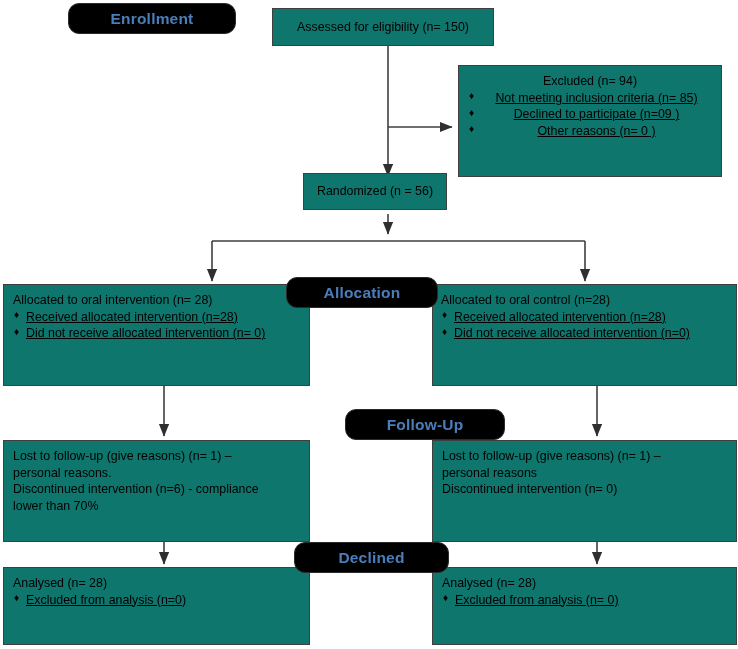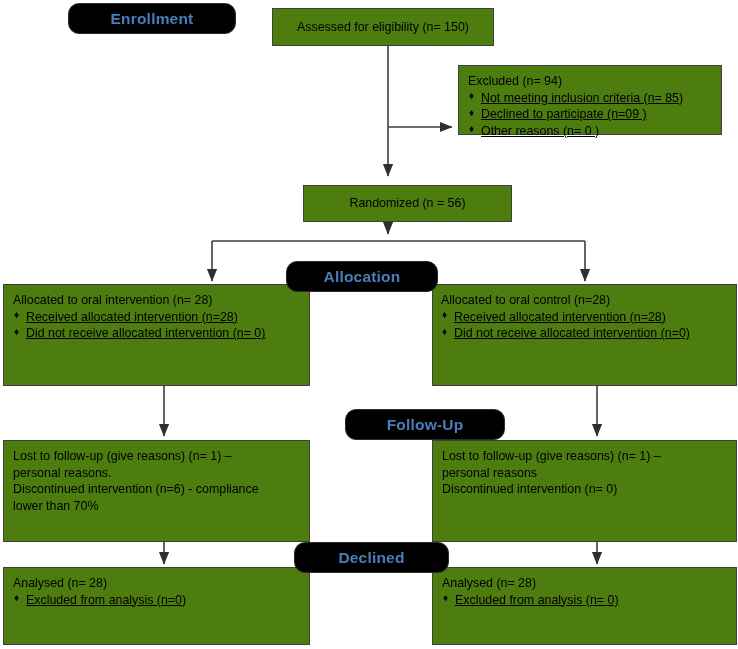--- a/index.html
+++ b/index.html
@@ -22,21 +22,21 @@
     left: 0;
     top: 0;
     width: 738px;
     height: 649px;
     pointer-events: none;
   }
   .box {
     position: absolute;
     box-sizing: border-box;
     border: 1.4px solid #3f3f3f;
-    background: #4d7c0f;
+    background: #0f766e;
     font-size: 12.4px;
     line-height: 1.33;
     color: #000000;
     padding: 7px 9px 6px 9px;
     z-index: 3;
   }
   .box .line {
     white-space: nowrap;
   }
   .box ul {
@@ -109,34 +109,34 @@
       <path d="M597,498 L597,564" marker-end="url(#arrowhead)"></path>
     </g>
   </svg>
 
   <div class="phase" style="left:68px; top:3px; width:168px; height:31px;">Enrollment</div>
 
   <div class="box center" style="left:272px; top:8px; width:222px; height:38px;">
     <span class="line">Assessed for eligibility (n= 150)</span>
   </div>
 
-  <div class="box" style="left:458px; top:65px; width:264px; height:70px;">
+  <div class="box" style="left:458px; top:65px; width:264px; height:112px;text-align:center;">
     <div class="line">Excluded  (n= 94)</div>
     <ul>
       <li>Not meeting inclusion criteria (n= 85)</li>
       <li>Declined to participate (n=09 )</li>
       <li>Other reasons (n= 0 )</li>
     </ul>
   </div>
 
-  <div class="box center" style="left:303px; top:185px; width:209px; height:37px;">
+  <div class="box center" style="left:303px; top:173px; width:144px; height:37px;">
     <span class="line">Randomized (n = 56)</span>
   </div>
 
-  <div class="phase" style="left:286px; top:261px; width:152px; height:31px;">Allocation</div>
+  <div class="phase" style="left:286px; top:277px; width:152px; height:31px;">Allocation</div>
 
   <div class="box" style="left:3px; top:284px; width:307px; height:102px;">
     <div class="line">Allocated to oral intervention (n= 28)</div>
     <ul>
       <li>Received allocated intervention (n=28)</li>
       <li>Did not receive allocated intervention (n= 0)</li>
     </ul>
   </div>
 
   <div class="box" style="left:432px; top:284px; width:305px; height:102px;padding-left:8px;">

